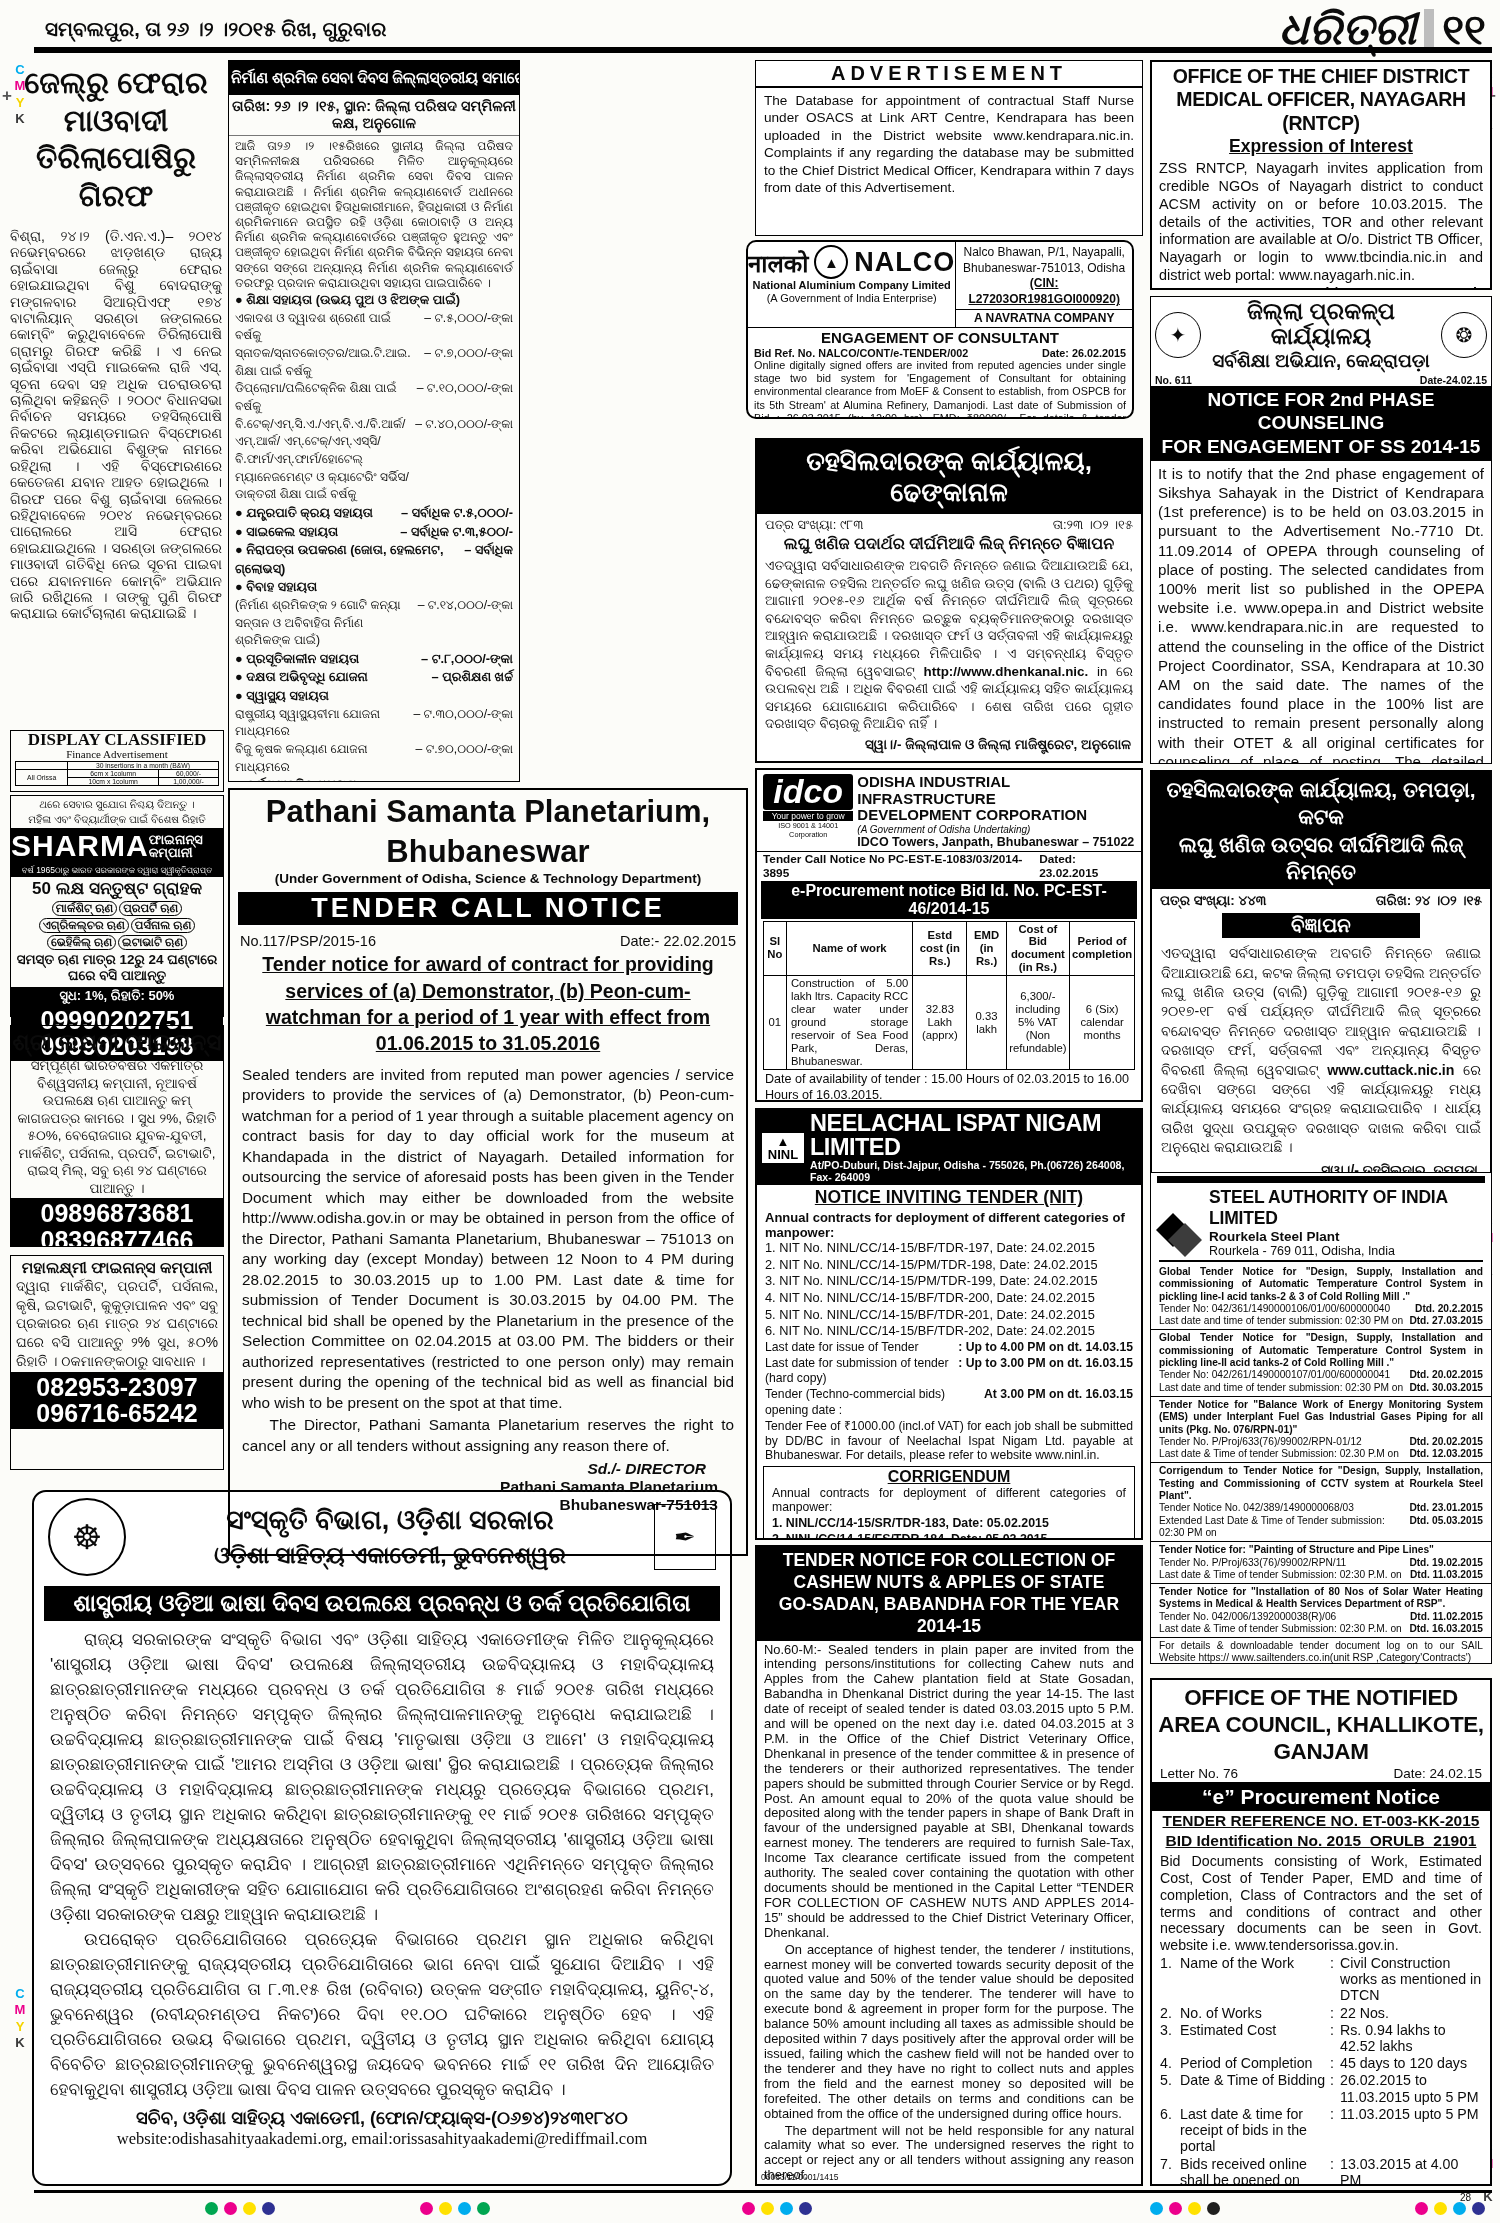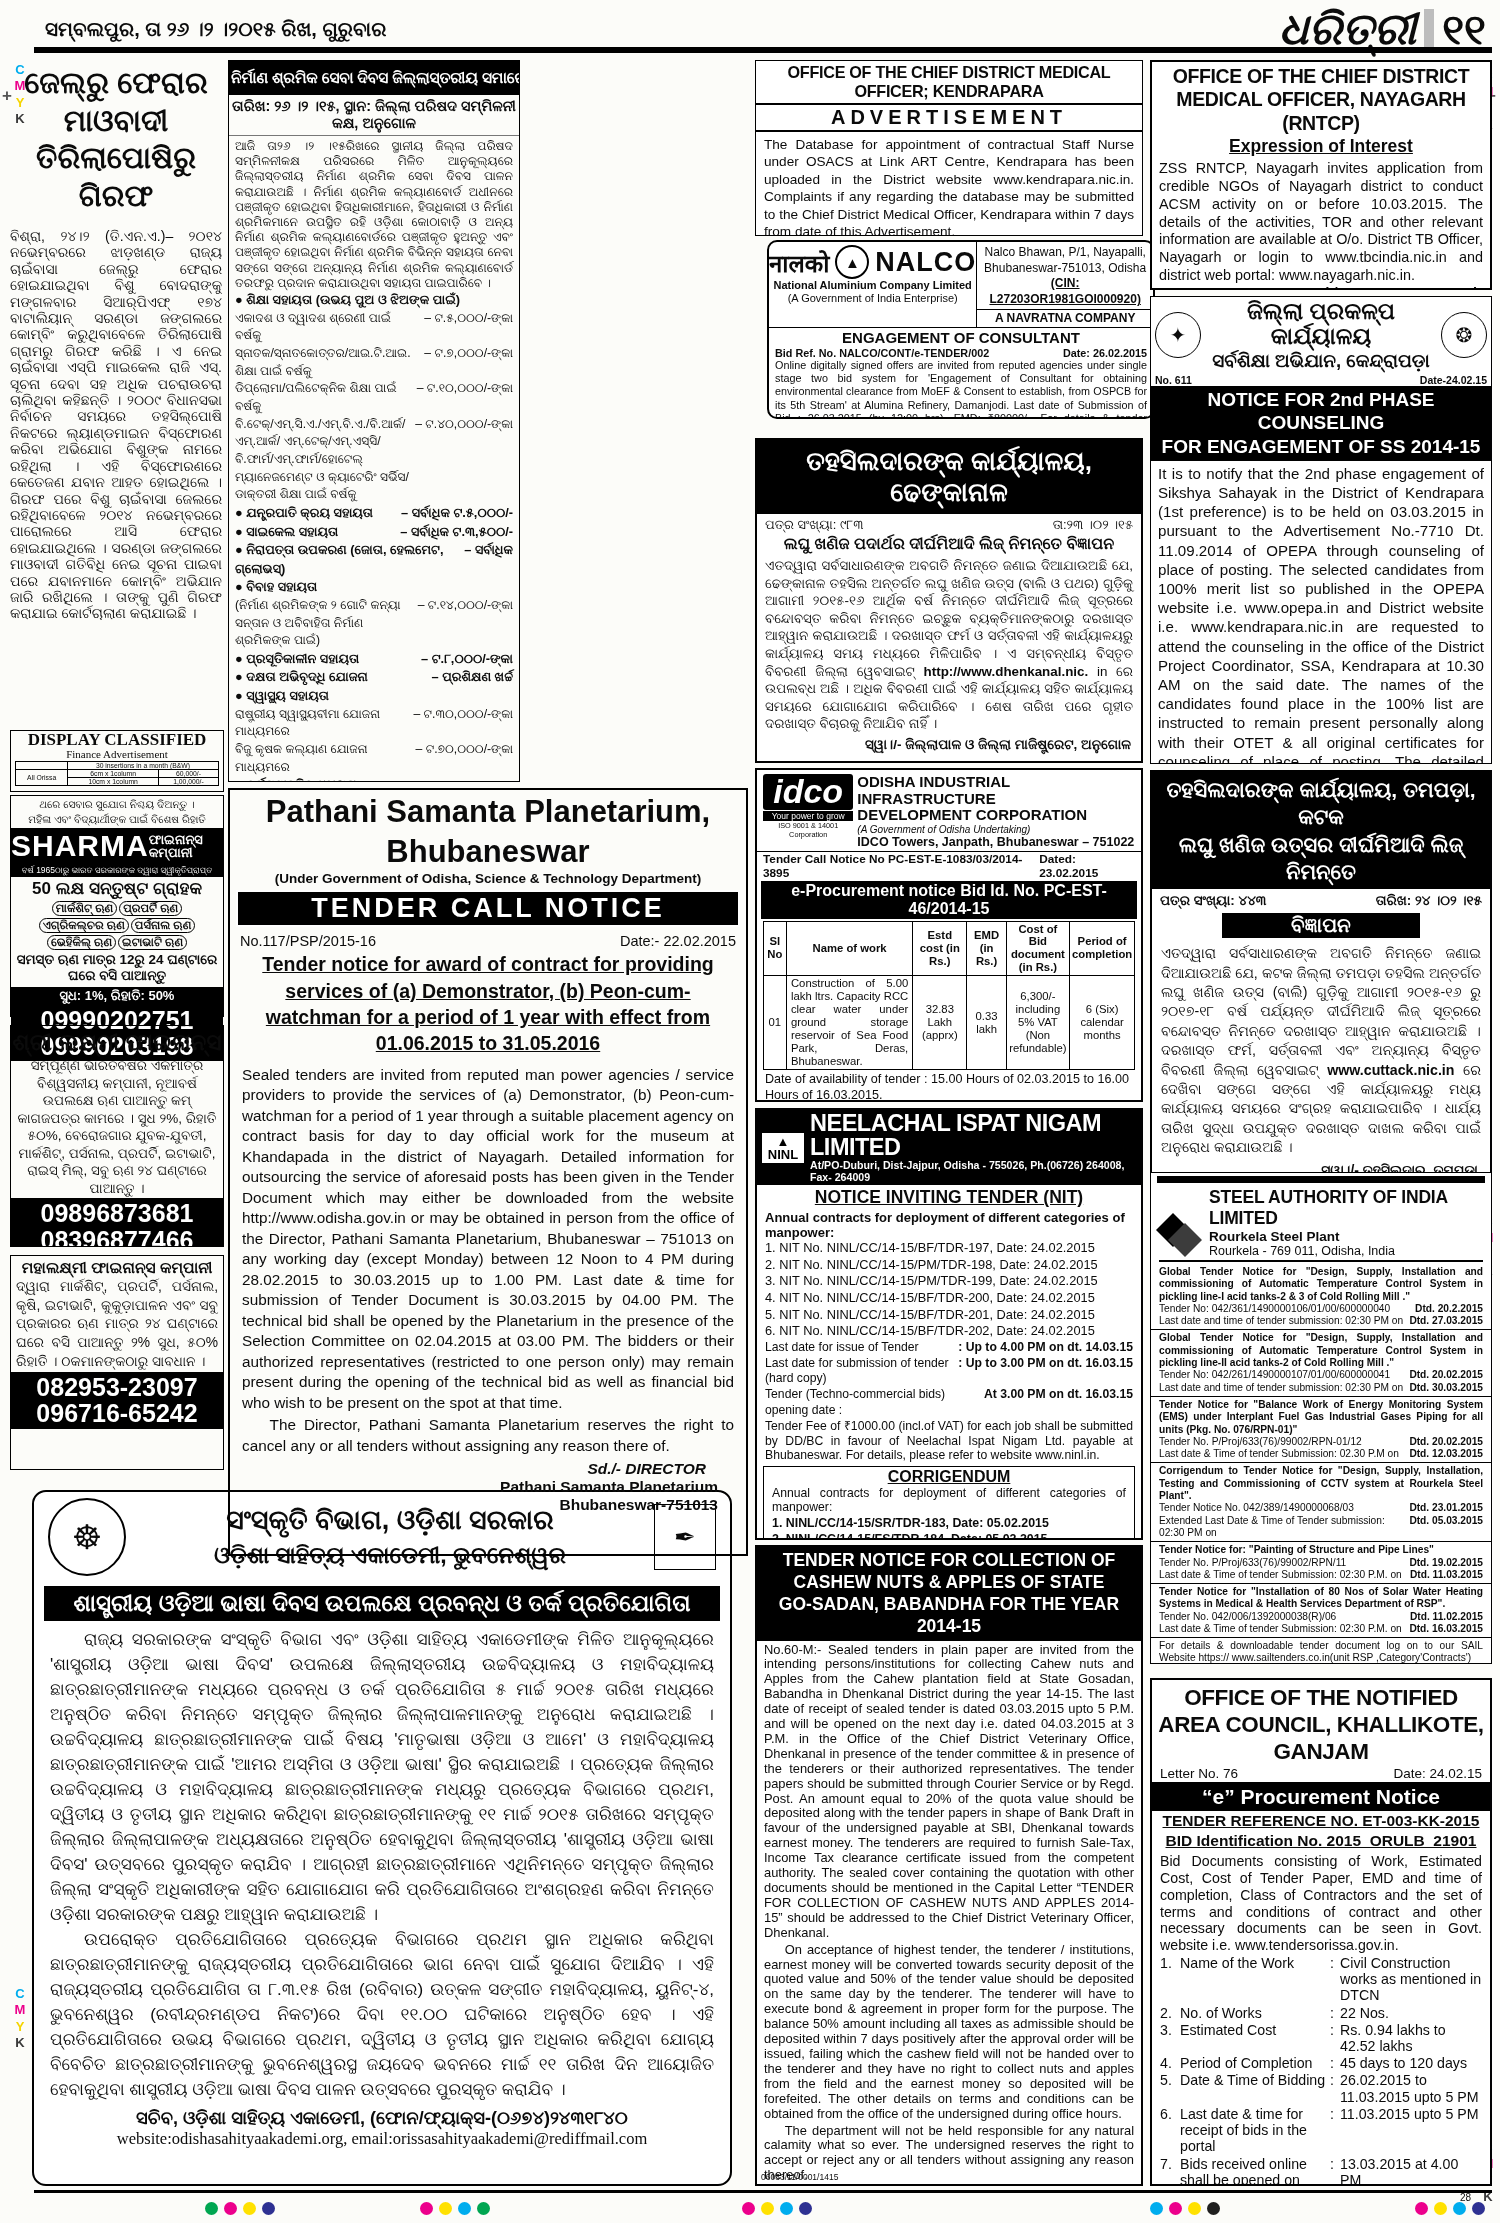--- a/index.html
+++ b/index.html
@@ -84,21 +84,21 @@
   #pathani .bd{font-size:15.3px;line-height:20.5px;text-align:justify;padding:6px 12px 0}
   #pathani .bd2{text-indent:1.8em;padding-top:2px}
   #pathani .sg{font-size:15.5px;font-weight:bold;text-align:right;padding:4px 40px 0;font-style:italic}
   #pathani .sg2{font-size:15.5px;font-weight:bold;text-align:right;padding:0 28px}
   
   .mtitle{font-weight:bold;text-align:center}
   #cdmok{left:755px;top:60px;width:388px;height:176px}
   #cdmok .t{font-size:16.2px;letter-spacing:-.3px;border-bottom:2px solid #000;padding:2px 0}
   #cdmok .adv{font-size:20px;letter-spacing:5px;border-bottom:2px solid #000;padding:1px 0}
   #cdmok .bd{font-size:13.6px;line-height:17.4px;text-align:justify;padding:4px 8px 0}
-  #nalco{left:767px;top:240px;width:388px;height:179px;border-radius:10px;border-width:2px}
+  #nalco{left:746px;top:240px;width:388px;height:179px;border-radius:10px;border-width:2px}
   #nalco .top{display:flex}
   #nalco .lc{width:54%;border-right:1.5px solid #000;text-align:center;padding:3px 0 2px}
   #nalco .lr{display:flex;justify-content:center;align-items:center;gap:6px}
   #nalco .hin{font-size:24px;font-weight:bold}
   #nalco .cir{width:30px;height:30px;border:2.5px solid #000;border-radius:50%;display:flex;align-items:center;justify-content:center;font-size:15px;font-weight:bold}
   #nalco .en{font-size:27px;font-weight:bold;letter-spacing:1px}
   #nalco .s1{font-size:11px;font-weight:bold;line-height:1.15}
   #nalco .s2{font-size:11px;line-height:1.15}
   #nalco .rc{flex:1;text-align:center;font-size:12px;line-height:1.3;padding-top:3px}
   #nalco .cin{font-weight:bold;text-decoration:underline}
@@ -393,21 +393,20 @@
     </div>
     <span class="ul">Tender notice for award of contract for providing services of (a) Demonstrator, (b) Peon-cum-watchman for a period of 1 year with effect from 01.06.2015 to 31.05.2016</span>
     <div class="bd">Sealed tenders are invited from reputed man power agencies / service providers to provide the services of (a) Demonstrator, (b) Peon-cum-watchman for a period of 1 year through a suitable placement agency on contract basis for day to day official work for the museum at Khandapada in the district of Nayagarh. Detailed information for outsourcing the service of aforesaid posts has been given in the Tender Document which may either be downloaded from the website http://www.odisha.gov.in or may be obtained in person from the office of the Director, Pathani Samanta Planetarium, Bhubaneswar – 751013 on any working day (except Monday) between 12 Noon to 4 PM during 28.02.2015 to 30.03.2015 up to 1.00 PM. Last date &amp; time for submission of Tender Document is 30.03.2015 by 04.00 PM. The technical bid shall be opened by the Planetarium in the presence of the Selection Committee on 02.04.2015 at 03.00 PM. The bidders or their authorized representatives (restricted to one person only) may remain present during the opening of the technical bid as well as financial bid who wish to be present on the spot at that time.</div>
     <div class="bd bd2">The Director, Pathani Samanta Planetarium reserves the right to cancel any or all tenders without assigning any reason there of.</div>
     <div class="sg">Sd./- DIRECTOR</div>
     <div class="sg2">Pathani Samanta Planetarium</div>
     <div class="sg2">Bhubaneswar-751013</div>
   </div>
 
   <div id="cdmok" class="box">
-    <div class="mtitle t">OFFICE OF THE CHIEF DISTRICT MEDICAL OFFICER; KENDRAPARA</div>
     <div class="mtitle adv">ADVERTISEMENT</div>
     <div class="bd">The Database for appointment of contractual Staff Nurse under OSACS at Link ART Centre, Kendrapara has been uploaded in the District website www.kendrapara.nic.in. Complaints if any regarding the database may be submitted to the Chief District Medical Officer, Kendrapara within 7 days from date of this Advertisement.</div>
 
   </div>
 
   <div id="nalco" class="box">
     <div class="top">
       <div class="lc">
         <div class="lr">
           <span class="hin">नालको</span>

